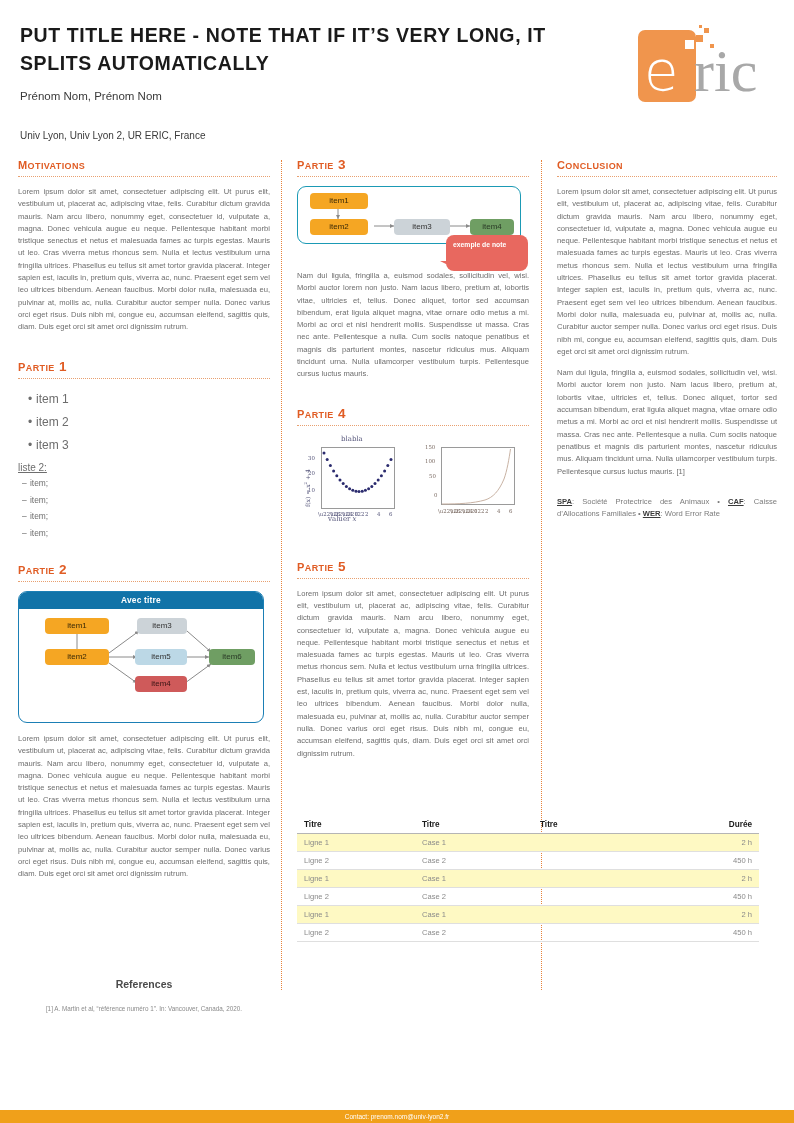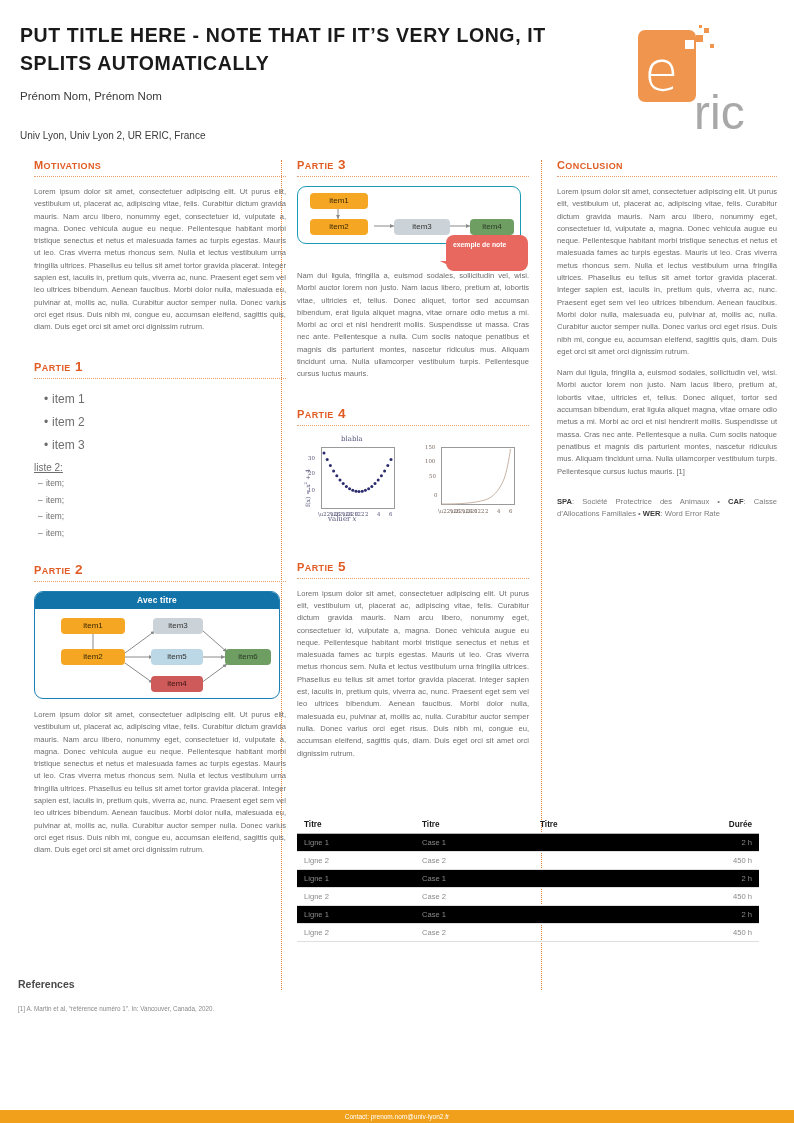--- a/index.html
+++ b/index.html
@@ -37,28 +37,28 @@
     position: absolute; left: 0; top: 6px; width: 58px; height: 72px;
     background: #f0954d; border-radius: 7px;
   }
   .logo-e {
     position: absolute; left: 6px; top: 22px;
     font-size: 56px; line-height: 50px; color: #ffffff;
     font-family: "DejaVu Sans", sans-serif; font-weight: 300;
   }
   .logo-ric {
     position: absolute; left: 56px; top: 22px;
-    font-size: 48px; line-height: 50px; color: #a8a8a8;
-    font-family: Liberation Sans, sans-serif; font-weight: 300; margin-top: 42px;
+    font-size: 60px; line-height: 50px; color: #a8a8a8;
+    font-family: Liberation Serif, serif; font-weight: 300;
   }
   .logo-sparkle { position: absolute; background: #f0954d; }
 
   
   .col { position: absolute; top: 155px; }
-  .col-left   { left: 18px;  width: 252px; margin-left: 16px; }
+  .col-left   { left: 18px;  width: 252px; }
   .col-mid    { left: 297px; width: 232px; }
   .col-right  { left: 557px; width: 220px; }
 
   .vsep {
     position: absolute; top: 160px; width: 0;
     border-left: 1.5px dotted #e8833a; height: 830px;
   }
   .vsep-1 { left: 281px; }
   .vsep-2 { left: 541px; }
 
@@ -94,21 +94,21 @@
     margin: 3px 0 2px 0;
   }
   ul.dashes { margin: 0; padding-left: 12px; list-style: none; }
   ul.dashes li {
     font-size: 8.4px; color: #6d6d6d; line-height: 2.0; position: relative;
   }
   ul.dashes li::before { content: "–"; position: absolute; left: -8px; }
 
   
   .diagram2 {
-    position: relative; width: 246px; height: 108px;
+    position: relative; width: 246px; height: 132px;
     border: 1.6px solid #1b7fb5; border-radius: 9px;
     background: #ffffff; overflow: hidden; margin-top: 2px;
   }
   .diag2-title {
     height: 17px; background: #1173a8; color: #ffffff;
     font-size: 8.4px; font-weight: bold; text-align: center;
     line-height: 17px; letter-spacing: 0.2px;
   }
   .node {
     position: absolute; border-radius: 4px; text-align: center;
@@ -165,37 +165,37 @@
     font-size: 7.6px; color: #7b7b7b;
   }
   table.data th {
     text-align: left; font-size: 8.2px; color: #1a1a1a; font-weight: bold;
     padding: 4px 7px 4px 7px; border-bottom: 1px solid #b5b5b5;
   }
   table.data td {
     padding: 4px 7px 4px 7px; border-bottom: 1px solid #dfdfdf;
     color: #8a8a8a;
   }
-  table.data tr.alt td { background: #000000; }
+  table.data tr.alt td { background: #fef9c3; }
   table.data th.num, table.data td.num { text-align: right; }
   table.data tr.total td {
     background: #e9e9e9; color: #555; font-weight: normal;
     border-bottom: 1px solid #b5b5b5;
   }
   table.data tr.total td.num { color: #333; }
 
   
   .abbr {
     font-size: 7.6px; line-height: 1.62; color: #7b7b7b;
     text-align: justify; margin-top: 18px;
   }
-  .abbr b { color: #3a3a3a; }
-
-  
-  .refs-wrap { position: absolute; left: 18px; top: 978px; width: 252px; }
+  .abbr b { color: #3a3a3a; text-decoration: underline; }
+
+  
+  .refs-wrap { position: absolute; left: 18px; top: 978px; width: 252px; text-align: center; }
   .refs-head { font-size: 10.5px; color: #4a4a4a; font-weight: bold; margin-bottom: 14px; }
   .refs-item { font-size: 6.3px; color: #8a8a8a; line-height: 1.5; }
 
   
   .footer {
     position: absolute; left: 0; bottom: 0; width: 794px; height: 13px;
     background: #f0a01a; color: #ffffff;
     font-size: 6.5px; text-align: center; line-height: 13px;
   }
 </style>

